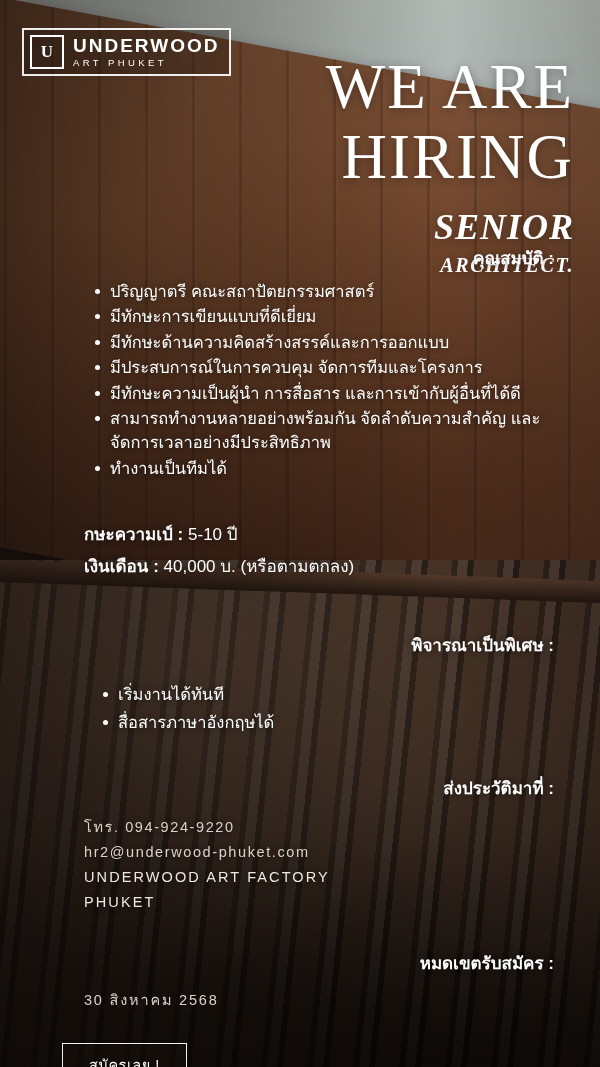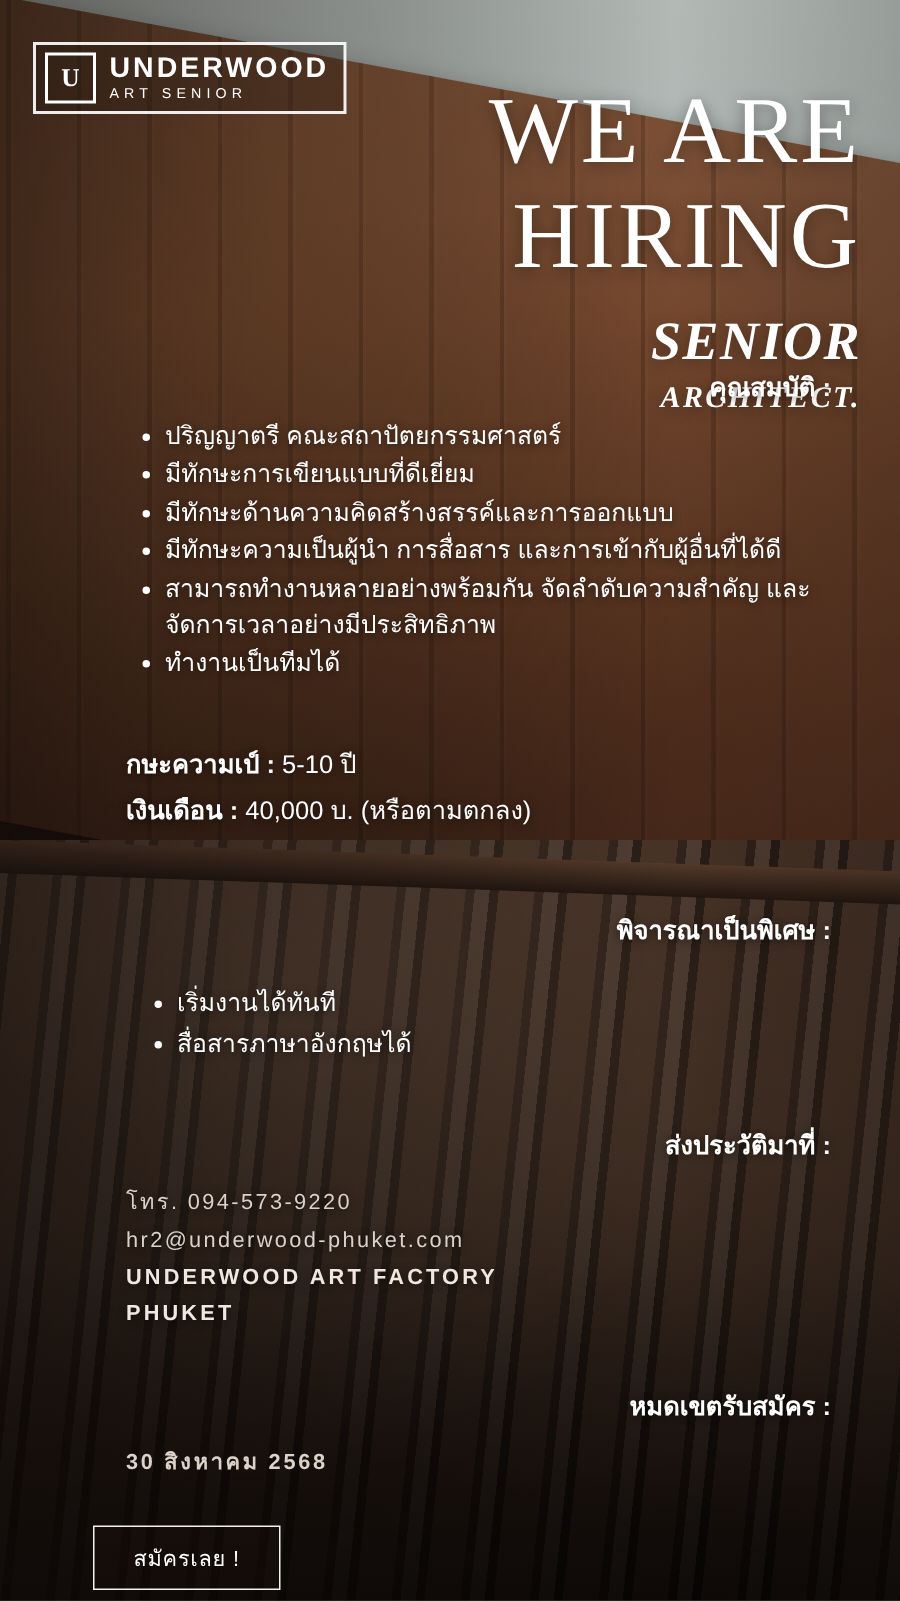--- a/index.html
+++ b/index.html
@@ -251,31 +251,30 @@
   .send { margin-top: 40px; }
   .send .sec-title { margin-bottom: 14px; }
   .contact-line {
     font-size: 14.5px;
     letter-spacing: 1.6px;
     line-height: 1.72;
     color: #dcd2c9;
     text-shadow: 0 1px 6px rgba(0,0,0,0.55);
   }
   .contact-line.strong {
-    font-weight: 700;
+    font-weight: 400;
     letter-spacing: 2.1px;
     color: #efe7e0;
   }
   .deadline { margin-top: 34px; }
   .deadline .sec-title { margin-bottom: 12px; }
   .deadline-date {
     font-size: 14.5px;
     letter-spacing: 1.8px;
     color: #dcd2c9;
-    font-weight: bold;
   }
 
   .cta {
     display: inline-block;
     margin-top: 32px;
     margin-left: -22px;
     padding: 9px 26px;
     border: 1.5px solid rgba(255,255,255,0.95);
     font-size: 14.5px;
     color: #ffffff;
@@ -301,39 +300,40 @@
       <div class="lower-glow"></div>
     </div>
     <div class="ceiling"></div>
   </div>
   <div class="scrim"></div>
 
   <div class="logo">
     <div class="logo-mark">U</div>
     <div class="logo-text">
       <div class="logo-main">UNDERWOOD</div>
-      <div class="logo-sub">ART SENIOR</div>
+      <div class="logo-sub">ART PHUKET</div>
     </div>
   </div>
 
   <div class="headline">
     <div class="h-we-are">WE ARE</div>
     <div class="h-hiring">HIRING</div>
     <div class="h-senior">SENIOR</div>
     <div class="h-architect">ARCHITECT.</div>
   </div>
 
   <div class="content">
 
     <div>
       <div class="sec-title">คุณสมบัติ :</div>
       <ul class="bullets">
         <li>ปริญญาตรี คณะสถาปัตยกรรมศาสตร์</li>
         <li>มีทักษะการเขียนแบบที่ดีเยี่ยม</li>
         <li>มีทักษะด้านความคิดสร้างสรรค์และการออกแบบ</li>
+        <li>มีประสบการณ์ในการควบคุม จัดการทีมและโครงการ</li>
         <li>มีทักษะความเป็นผู้นำ การสื่อสาร และการเข้ากับผู้อื่นที่ได้ดี</li>
         <li>สามารถทำงานหลายอย่างพร้อมกัน จัดลำดับความสำคัญ และจัดการเวลาอย่างมีประสิทธิภาพ</li>
         <li>ทำงานเป็นทีมได้</li>
       </ul>
     </div>
 
     <div class="kv block-exp">
       <b>กษะความเป์ :</b>
       <span>5-10 ปี</span>
     </div>
@@ -346,21 +346,21 @@
     <div class="special">
       <div class="sec-title">พิจารณาเป็นพิเศษ :</div>
       <ul class="bullets">
         <li>เริ่มงานได้ทันที</li>
         <li>สื่อสารภาษาอังกฤษได้</li>
       </ul>
     </div>
 
     <div class="send">
       <div class="sec-title">ส่งประวัติมาที่ :</div>
-      <div class="contact-line">โทร. 094-573-9220</div>
+      <div class="contact-line">โทร. 094-924-9220</div>
       <div class="contact-line">hr2@underwood-phuket.com</div>
       <div class="contact-line strong">UNDERWOOD ART FACTORY</div>
       <div class="contact-line strong">PHUKET</div>
     </div>
 
     <div class="deadline">
       <div class="sec-title">หมดเขตรับสมัคร :</div>
       <div class="deadline-date">30 สิงหาคม 2568</div>
     </div>
 

